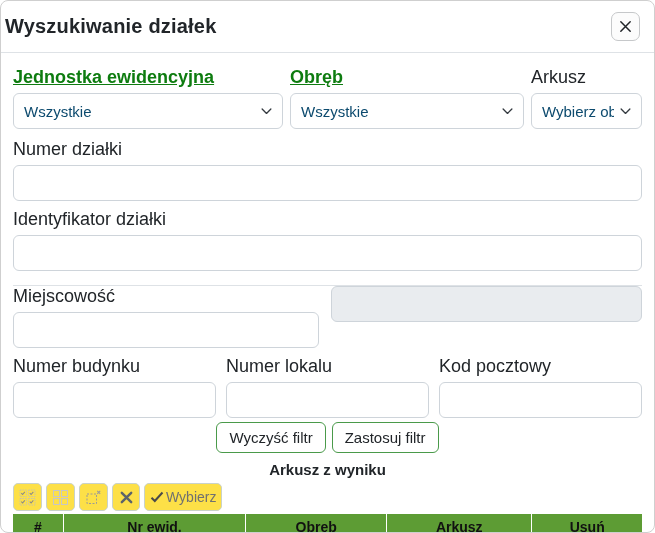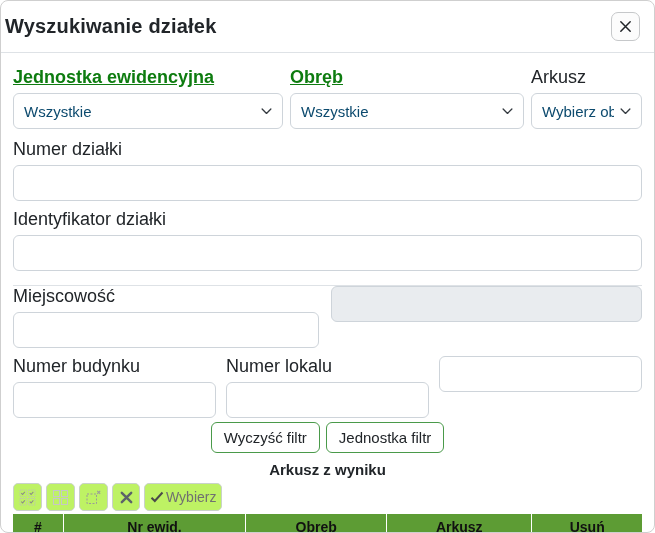--- a/index.html
+++ b/index.html
@@ -64,21 +64,21 @@
   .green-btn {
     height:31px; padding:0 12px; background:#fff; border:1px solid #4a9a4a;
     border-radius:6px; font-size:15px; color:#212529; cursor:pointer;
     font-family:"Liberation Sans","DejaVu Sans",sans-serif;
   }
 
   .result-heading { margin:8px 0 5px 0; }
 
   .toolbar { display:flex; gap:4px; padding:0 0 3px 0; }
   .tool-btn {
-    height:28px; min-width:28px; background:#bef264; border:1px solid #c9d2c9;
+    height:28px; min-width:28px; background:#fde047; border:1px solid #c9d2c9;
     border-radius:5px; display:flex; align-items:center; justify-content:center;
     cursor:pointer; padding:0 5px; gap:2px;
   }
   .tool-btn .tool-label { font-size:14px; color:#707070; }
 
   .result-table { width:100%; border-collapse:collapse; table-layout:fixed; }
   .result-table thead th {
     background:#5d9c34; color:#111; font-weight:bold; font-size:14px;
     height:26px; text-align:center; padding:0 4px;
     border-left:1px solid rgba(255,255,255,.45);
@@ -169,27 +169,28 @@
     <div class="addr-row2">
       <div>
         <label class="field-label">Numer budynku</label>
         <input class="text-input" type="text" value="" style="">
       </div>
       <div>
         <label class="field-label">Numer lokalu</label>
         <input class="text-input" type="text" value="" style="">
       </div>
       <div>
+        <label class="field-label">Kod pocztowy</label>
         <input class="text-input" type="text" value="" style="">
       </div>
     </div>
 
     <div class="filter-actions">
       <button class="green-btn">Wyczyść filtr</button>
-      <button class="green-btn">Jednostka filtr</button>
+      <button class="green-btn">Zastosuj filtr</button>
     </div>
 
     <div class="section-heading result-heading">Arkusz z wyniku</div>
 
     <div class="toolbar">
       <button class="tool-btn" title="">
         <span style="display:flex;">
           <svg width="17" height="17" viewBox="0 0 17 17" fill="none">
             <rect x="1" y="1" width="6.5" height="6.5" stroke="#bdbdbd" stroke-width="0.8" stroke-dasharray="1.5 1"></rect>
             <rect x="9.5" y="1" width="6.5" height="6.5" stroke="#bdbdbd" stroke-width="0.8" stroke-dasharray="1.5 1"></rect>

